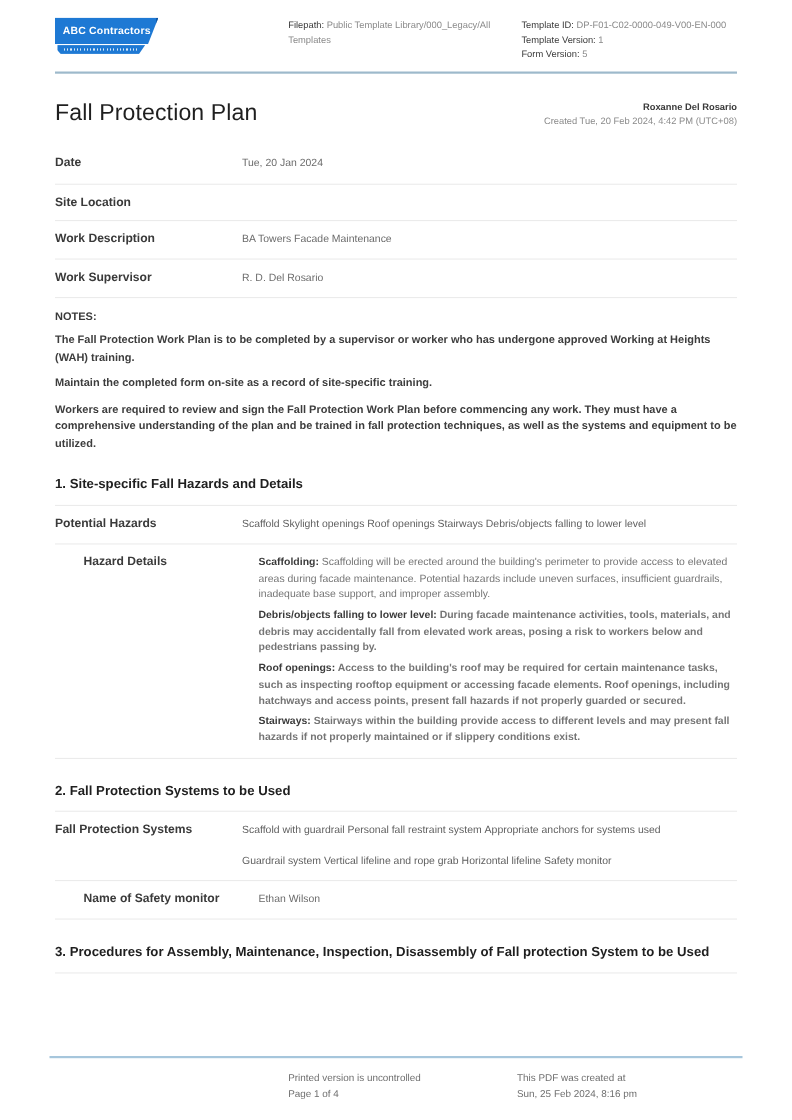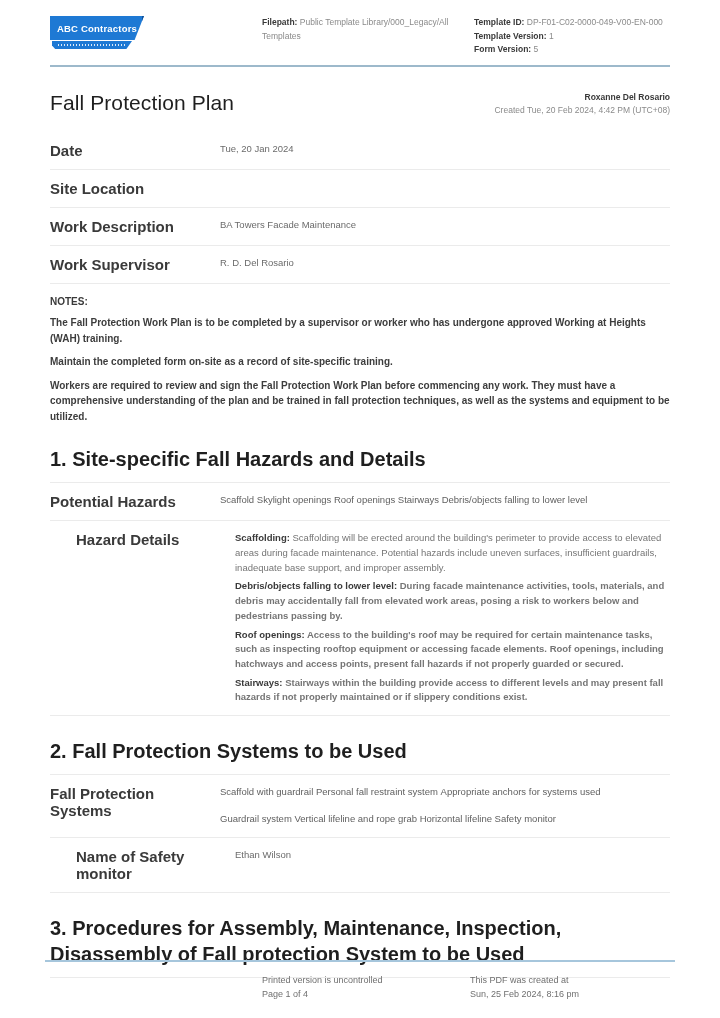--- a/index.html
+++ b/index.html
@@ -40,21 +40,21 @@
     background: #1e79d4;
     clip-path: polygon(0 0, 100% 0, 93% 100%, 4% 100%, 0 55%);
     background-image: repeating-linear-gradient(90deg,
       rgba(255,255,255,0.85) 0 1px, rgba(255,255,255,0) 1px 3px);
     background-size: 68px 2px;
     background-position: 6px 3px;
     background-repeat: no-repeat;
     background-color: #1e79d4;
   }
   .meta-col { font-size: 8.5px; line-height: 1.6; color: #8a8a8a; }
-  .meta-col .lbl { font-weight: bold; color: #3a3a3a; }
+  .meta-col .lbl { font-weight: normal; color: #3a3a3a; }
   .meta-filepath { width: 212px; flex-shrink: 0; padding-right: 20px; }
   .meta-template { flex: 1; }
 
   
   .title-row {
     display: flex; justify-content: space-between; align-items: flex-start;
     margin-top: 24px;
   }
   .doc-title { font-size: 21px; font-weight: 400; color: #1f1f1f; letter-spacing: 0.1px; }
   .created-block { text-align: right; font-size: 8.5px; line-height: 1.5; }
@@ -63,37 +63,37 @@
 
   
   .fields { margin-top: 16px; }
   .row {
     display: flex; align-items: flex-start;
     padding: 10px 0;
     border-bottom: 1px solid #ebebeb;
   }
   .row-label {
     width: 170px; flex-shrink: 0;
-    font-size: 15px; font-weight: bold; color: #3a3a3a;
+    font-size: 11px; font-weight: bold; color: #3a3a3a;
   }
   .row-label.indent { width: 185px; padding-left: 26px; }
   .row-value { flex: 1; font-size: 9.5px; color: #6b6b6b; line-height: 1.5; }
 
   
   .notes { margin-top: 12px; }
   .notes-heading { font-size: 10px; font-weight: bold; color: #3a3a3a; }
   .notes p {
     margin-top: 8px;
     font-size: 10px; font-weight: bold; color: #3d3d3d; line-height: 1.55;
   }
 
   
   .section-heading {
     margin-top: 22px; margin-bottom: 10px;
-    font-size: 20px; font-weight: bold; color: #1f1f1f; line-height: 1.3;
+    font-size: 12px; font-weight: bold; color: #1f1f1f; line-height: 1.3;
   }
   .section-body { border-top: 1px solid #ebebeb; }
 
   .chips span { display: inline-block; color: #5f5f5f; }
   .chips .chips-line { margin-top: 0; }
   .chips .chips-line + .chips-line { margin-top: 13px; }
 
   .hazard-paras p { font-size: 9.5px; color: #757575; line-height: 1.55; }
   .hazard-paras p + p { margin-top: 4px; font-weight: bold; }
   .hazard-paras b { color: #3a3a3a; }

